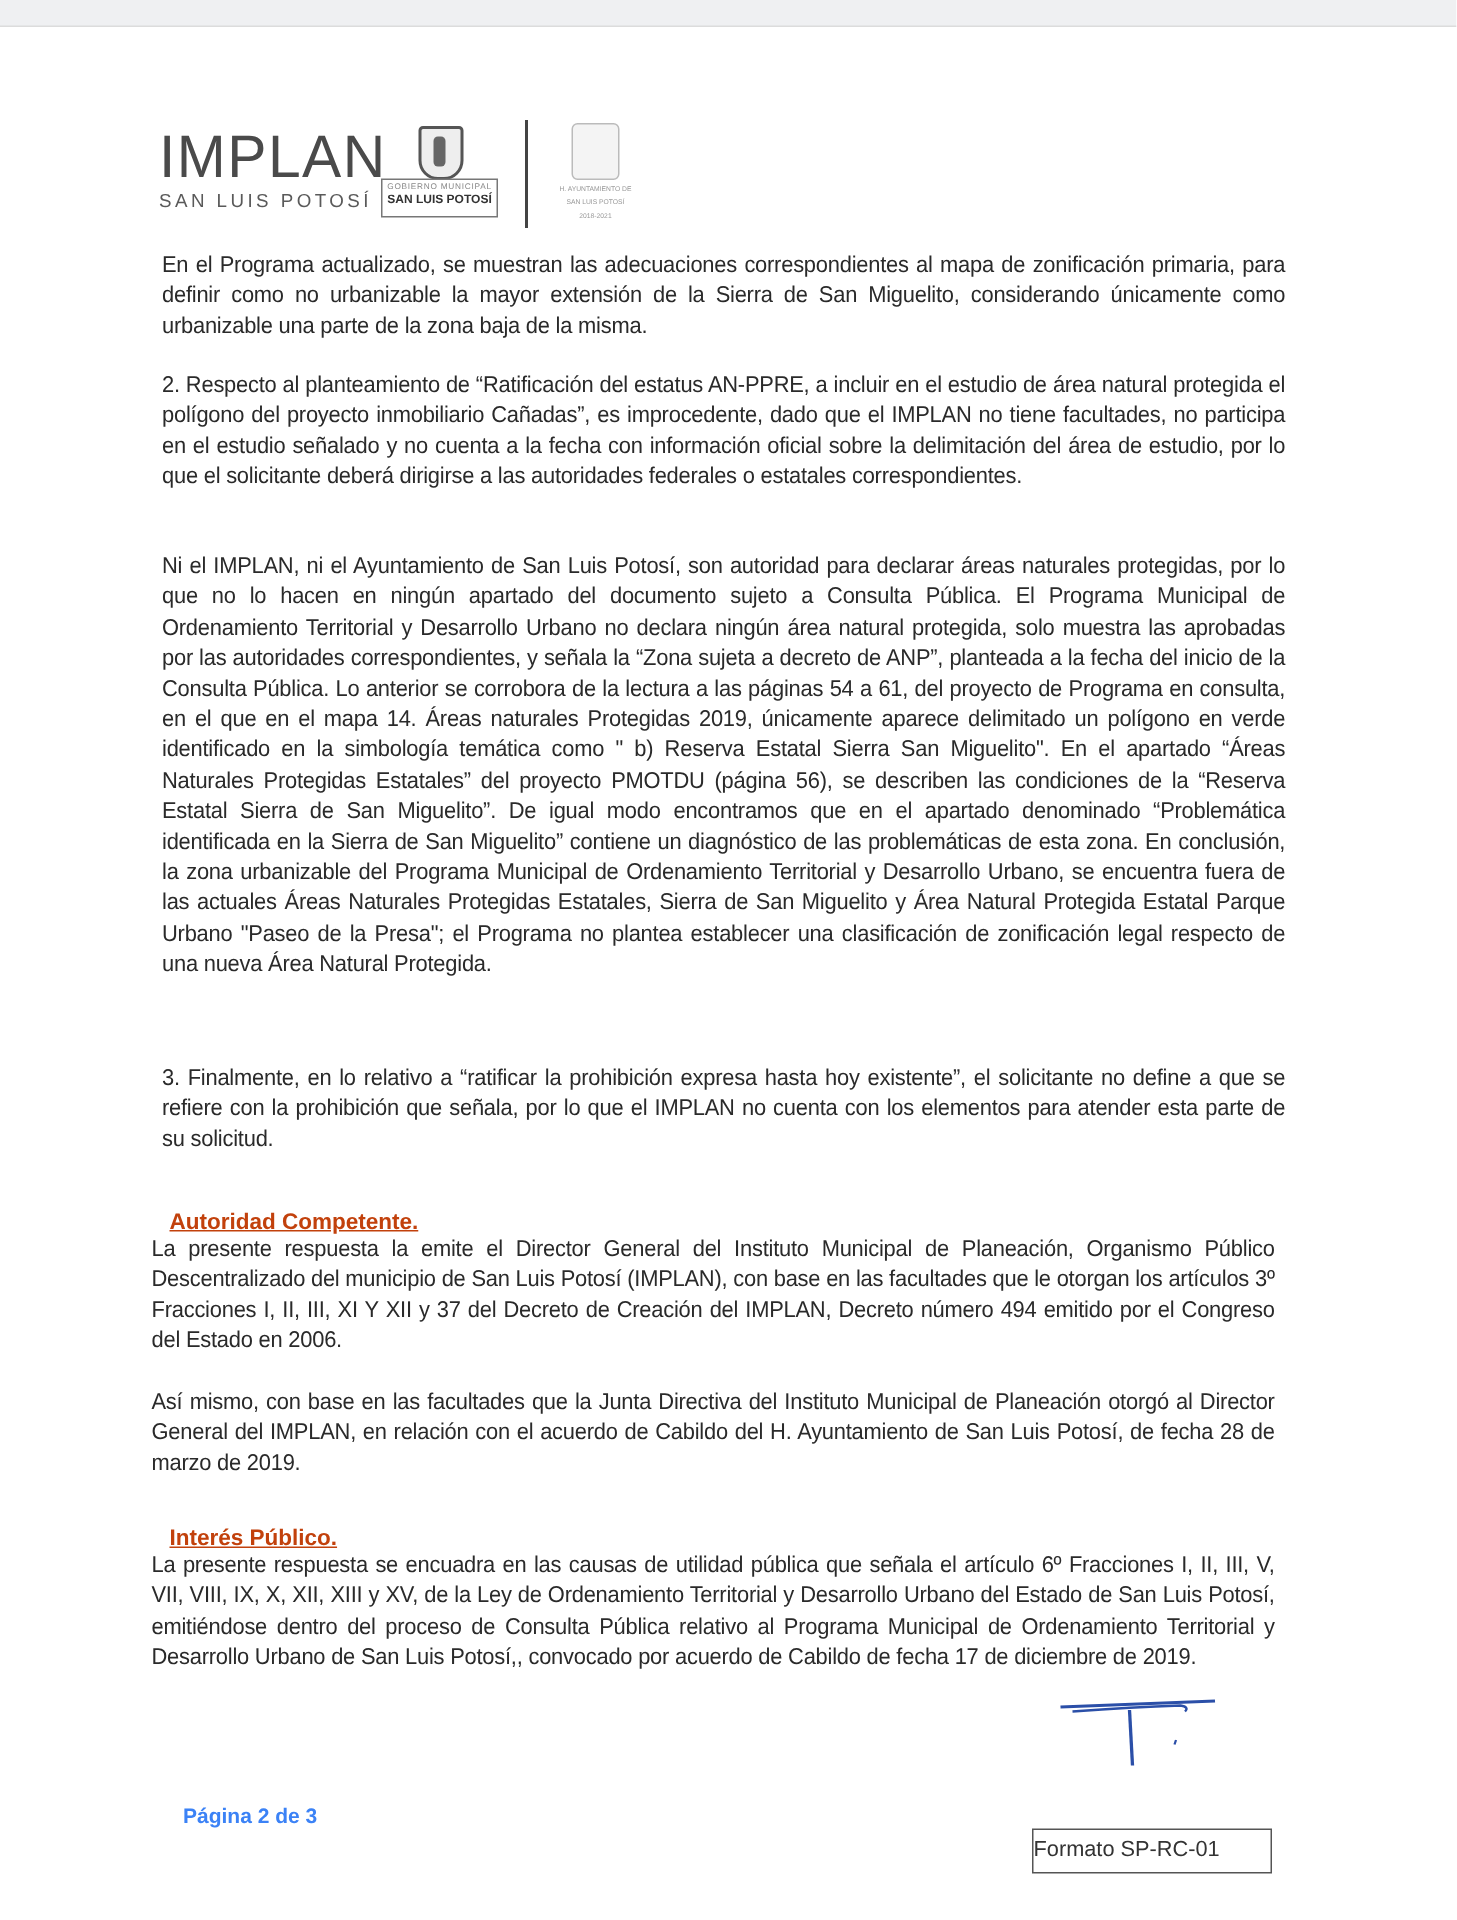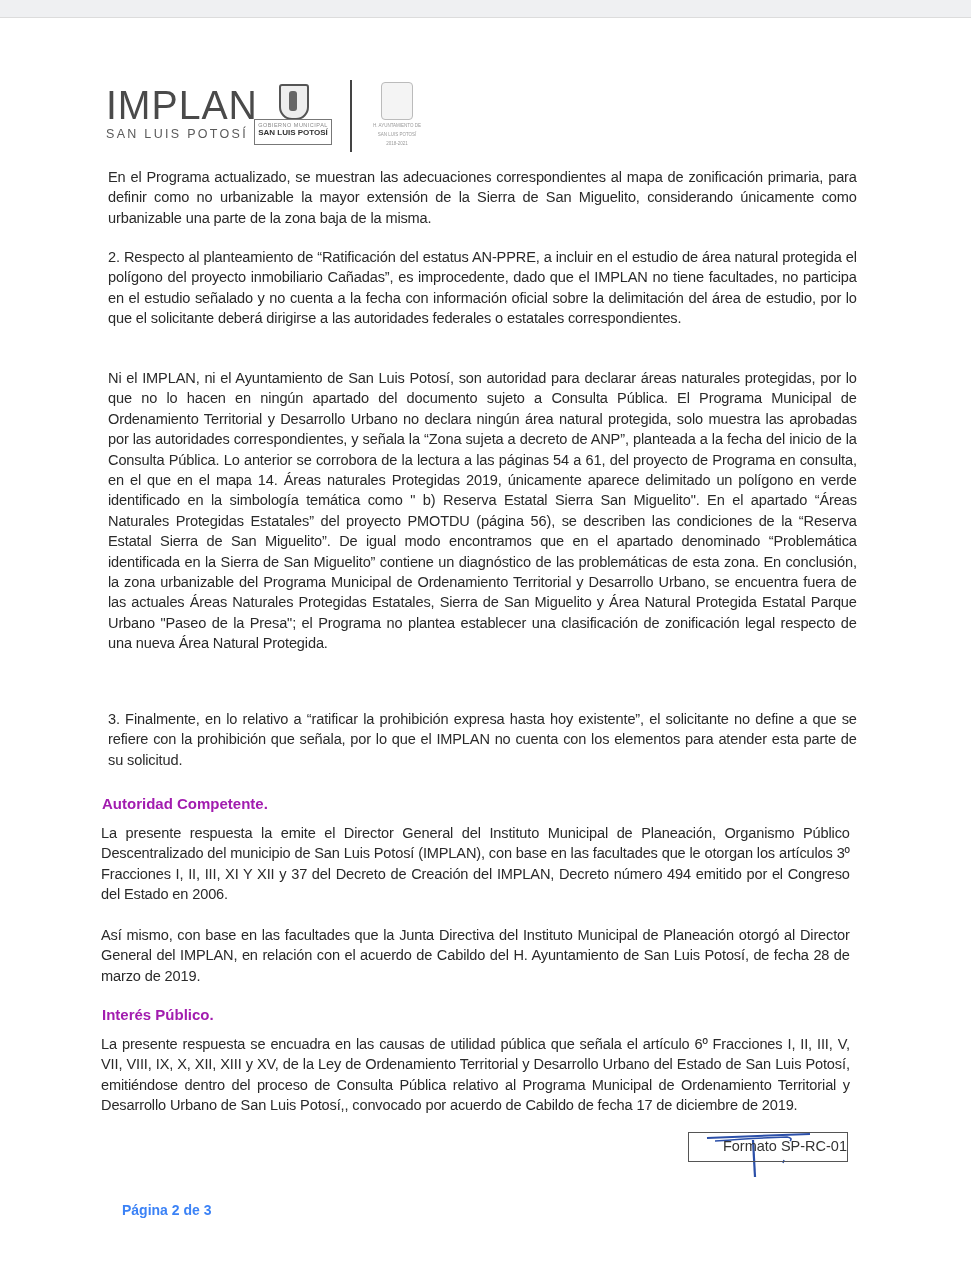--- a/index.html
+++ b/index.html
@@ -49,29 +49,29 @@
       border: 1px solid #bbb; border-radius: 4px; background: #f4f4f4;
     }
     .ayto-logo .txt { font-size: 4.5px; color: #999; line-height: 6px; margin-top: 3px; }
     .para {
       font-family: "Liberation Sans", sans-serif;
       font-size: 15.2px; line-height: 20.4px; text-align: justify;
       color: #2a2a2a; margin: 0; letter-spacing: -0.15px;
       transform: scaleX(0.96); transform-origin: left top; width: 780px;
     }
     .heading {
-      font-size: 15px; font-weight: bold; color: #a21caf; margin: 1px;
-      position: absolute; left: 101px;
+      font-size: 15px; font-weight: bold; color: #c2410c; margin: 12px;
+      position: absolute; left: 101px; text-decoration: underline;
     }
 
     .footer-page { position: absolute; left: 122px; top: 1202px; font-size: 14px; color: #3b82f6; font-weight: bold; }
     .format-box {
-      position: absolute; left: 688px; top: 1132px; width: 160px; height: 30px;
+      position: absolute; left: 688px; top: 1219px; width: 160px; height: 30px;
       border: 1.5px solid #555; box-sizing: border-box;
-      font-size: 14.5px; color: #333; text-align: right; line-height: 27px;
+      font-size: 14.5px; color: #333; text-align: left; line-height: 27px;
     }
     .signature { position: absolute; left: 705px; top: 1130px; width: 110px; height: 60px; }
   </style>
 </head>
 <body>
 
 <div class="topbar"></div>
 
 <div class="page"></div>
 

